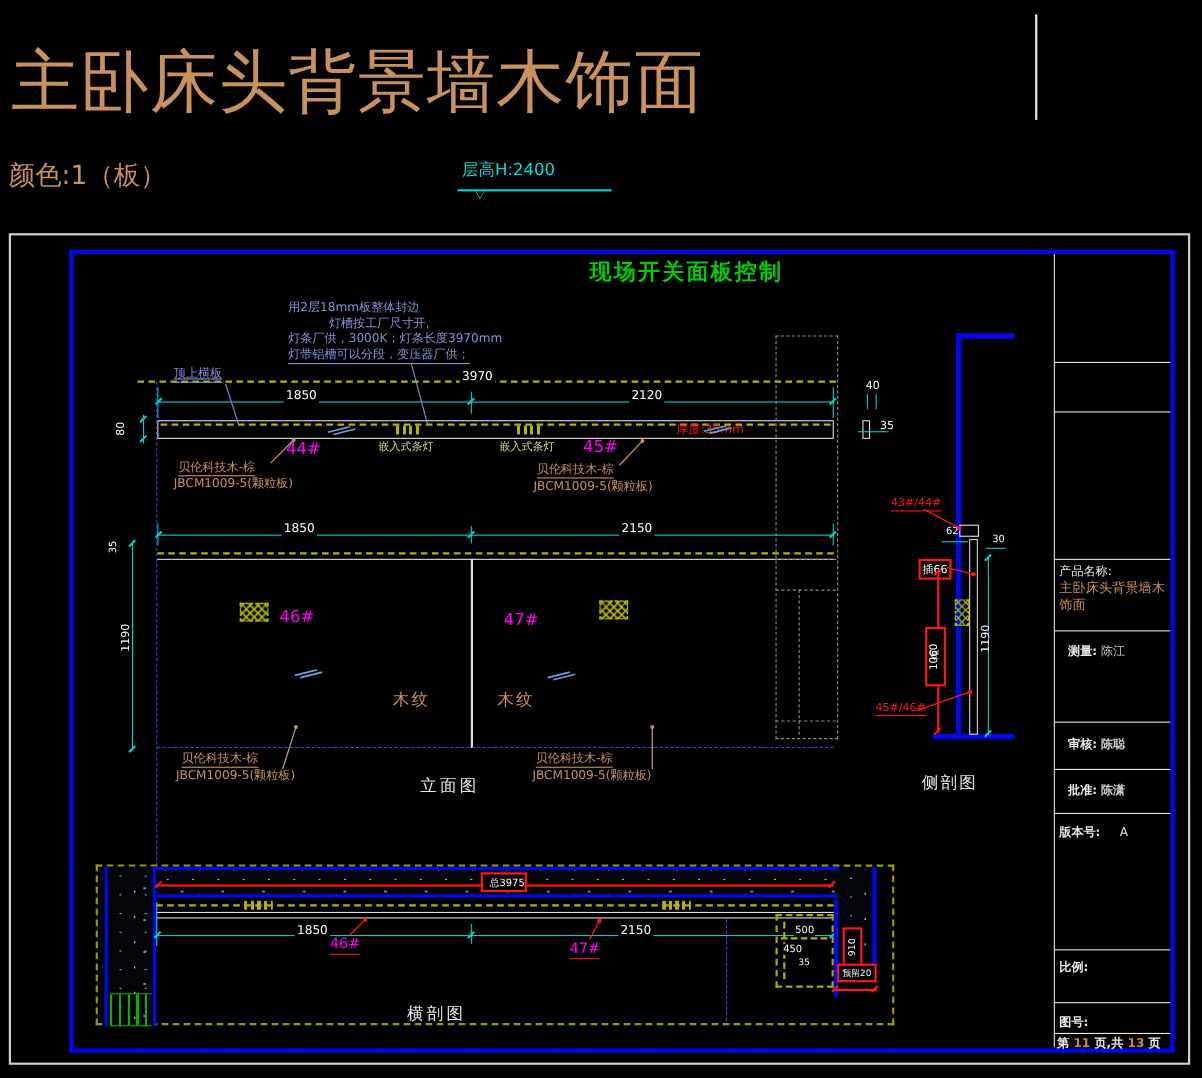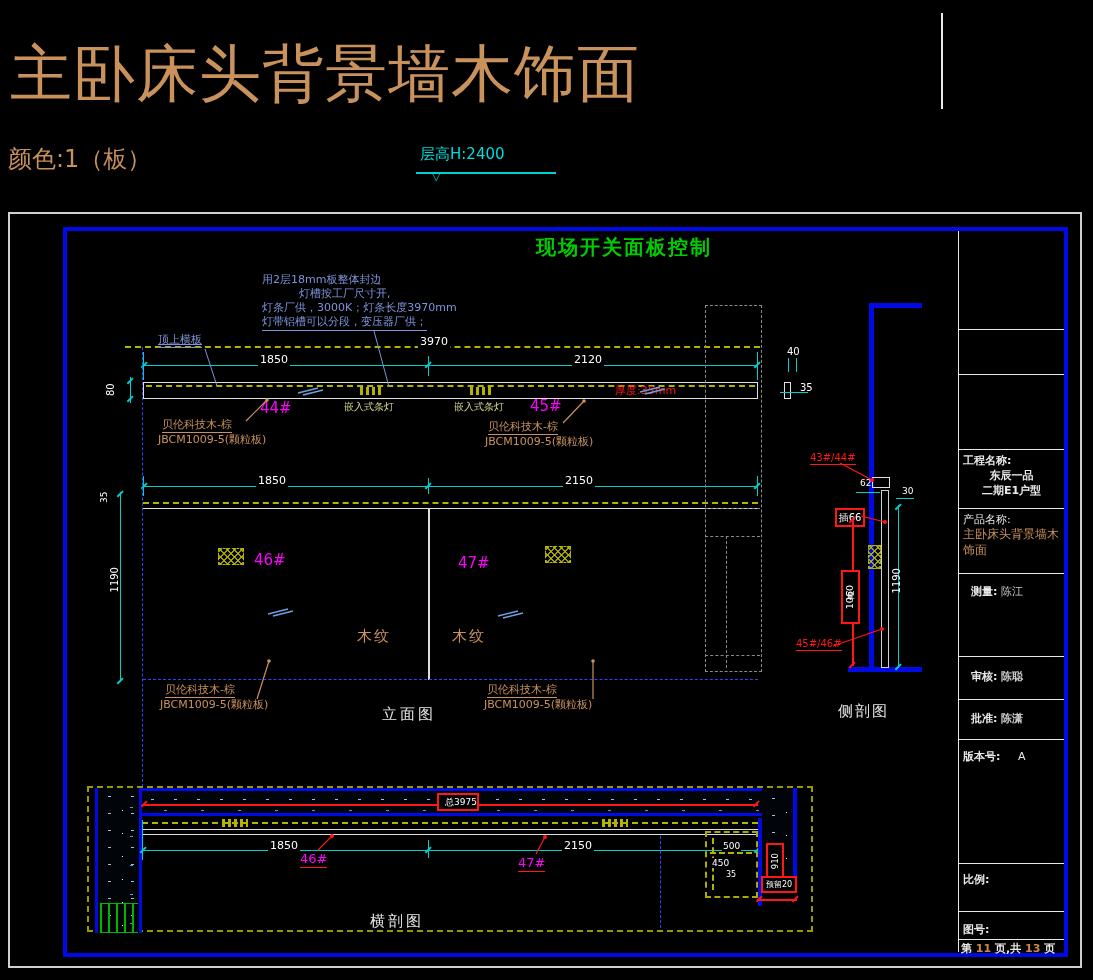--- a/index.html
+++ b/index.html
@@ -243,25 +243,20 @@
       <circle cx="332" cy="836" r="2" fill="#ff1616"></circle>
     <circle cx="545" cy="837" r="2" fill="#ff1616"></circle>
     <path d="M298,393 L318,388 M303,395 L323,390 M640,392 L660,387 M645,394 L665,389" stroke="#6f9fe0" stroke-width="1.5" fill="none"></path>
     <path d="M268,614 L288,609 M273,616 L293,611 M498,616 L518,611 M503,618 L523,613" stroke="#6f9fe0" stroke-width="1.5" fill="none"></path>
   </svg>
 
   <div style="position:absolute;left:958px;top:231px;width:106px;height:721px;border-left:1px solid #e8e8e8;box-sizing:border-box;">
     <div class="tbrow" style="top:0;height:98px;border-top:none;"></div>
     <div class="tbrow" style="top:98px;height:45px;"></div>
     <div class="tbrow" style="top:143px;height:75px;"></div>
-    <div class="tbrow" style="top:218px;height:59px;padding:3px 4px;box-sizing:border-box;">
-      <div style="font-weight:bold;">工程名称:</div>
-      <div style="text-align:center;font-weight:bold;">东辰一品</div>
-      <div style="text-align:center;font-weight:bold;">二期E1户型</div>
-    </div>
     <div class="tbrow" style="top:277px;height:65px;padding:3px 4px;box-sizing:border-box;">
       <div style="font-weight:normal;">产品名称:</div>
       <div style="color:#c9915c;font-size:12px;white-space:normal;line-height:1.3;">主卧床头背景墙木饰面</div>
     </div>
     <div class="tbrow" style="top:342px;height:40px;padding:10px 4px 0 12px;box-sizing:border-box;">
       <span style="font-weight:bold;">测量:</span>
       <span style="color:#c9c9c9;">陈江</span>
     </div>
     <div class="tbrow" style="top:425px;height:43px;padding:12px 4px 0 12px;box-sizing:border-box;">
       <span style="font-weight:bold;">审核:</span>

